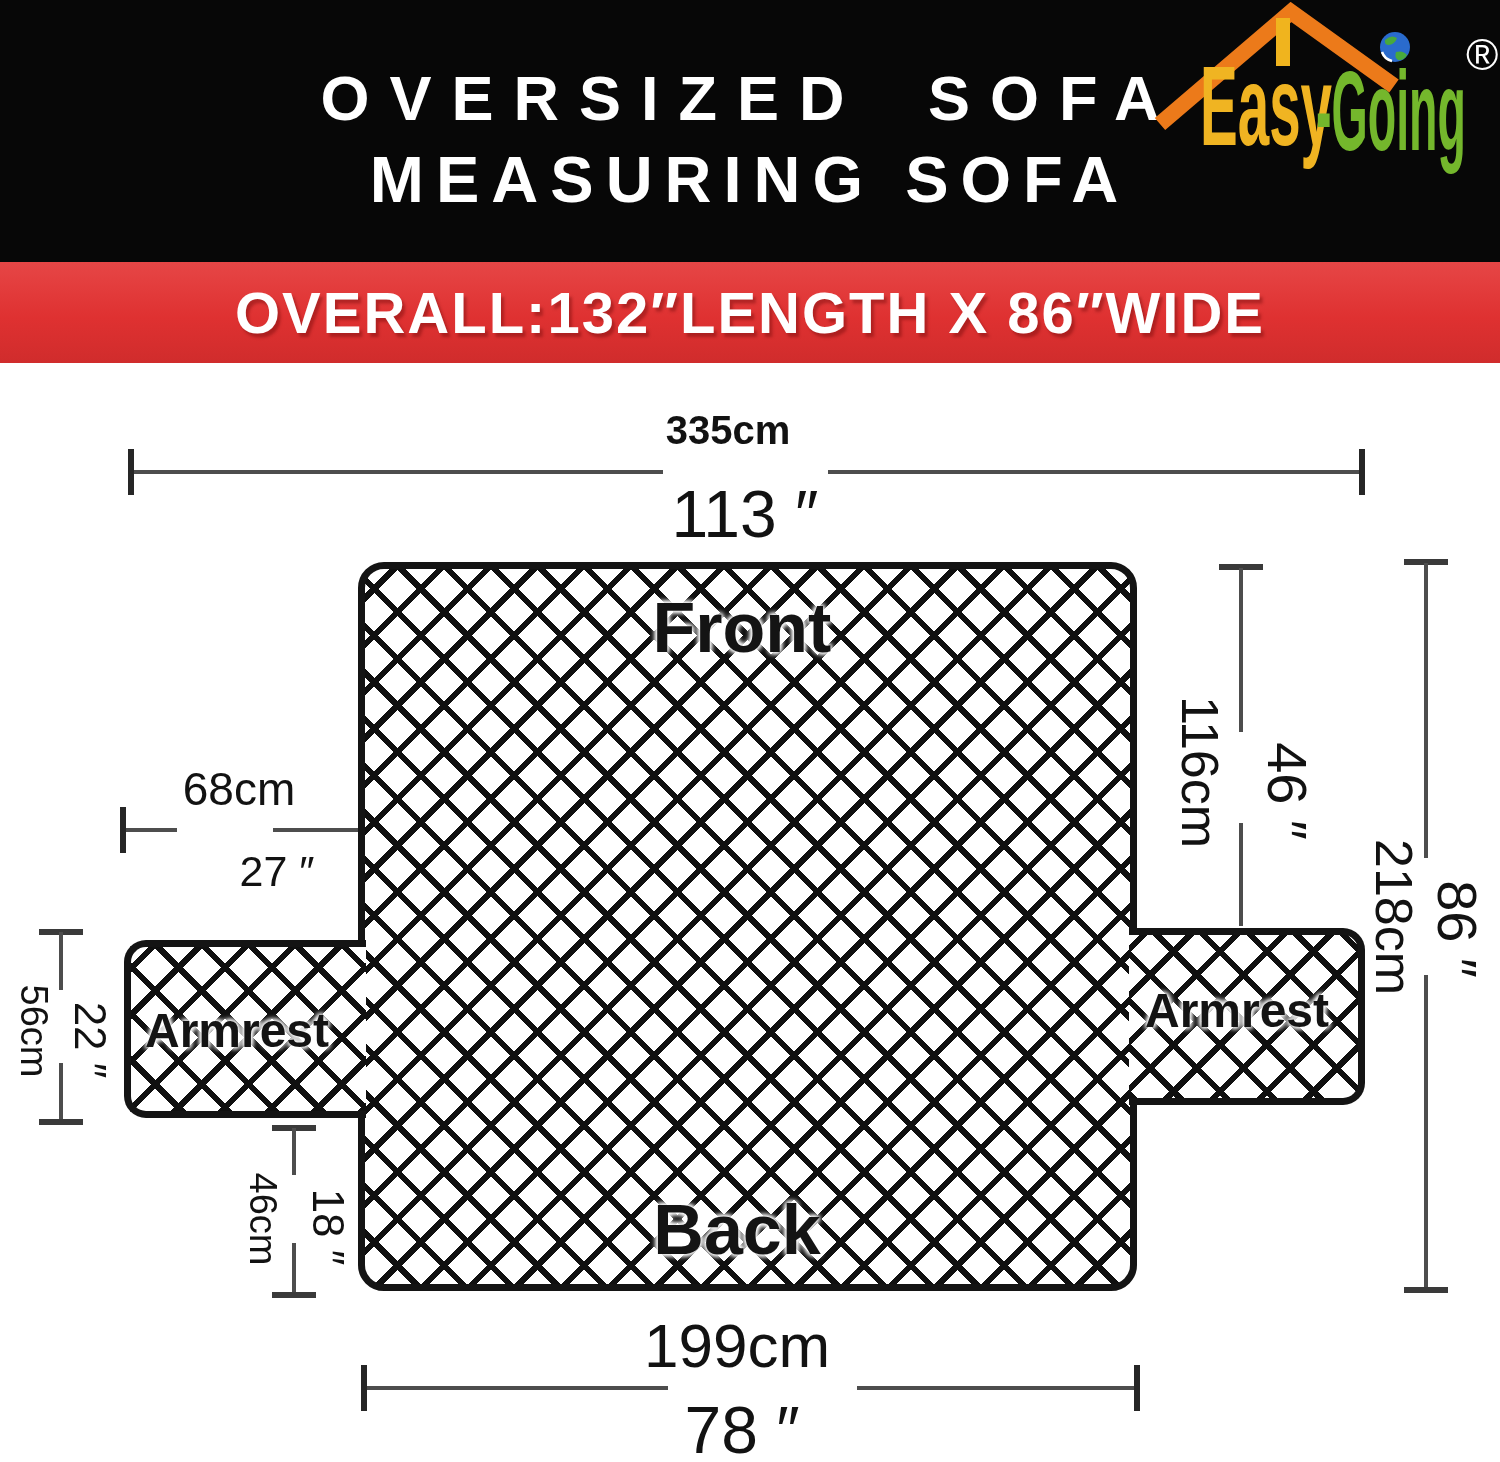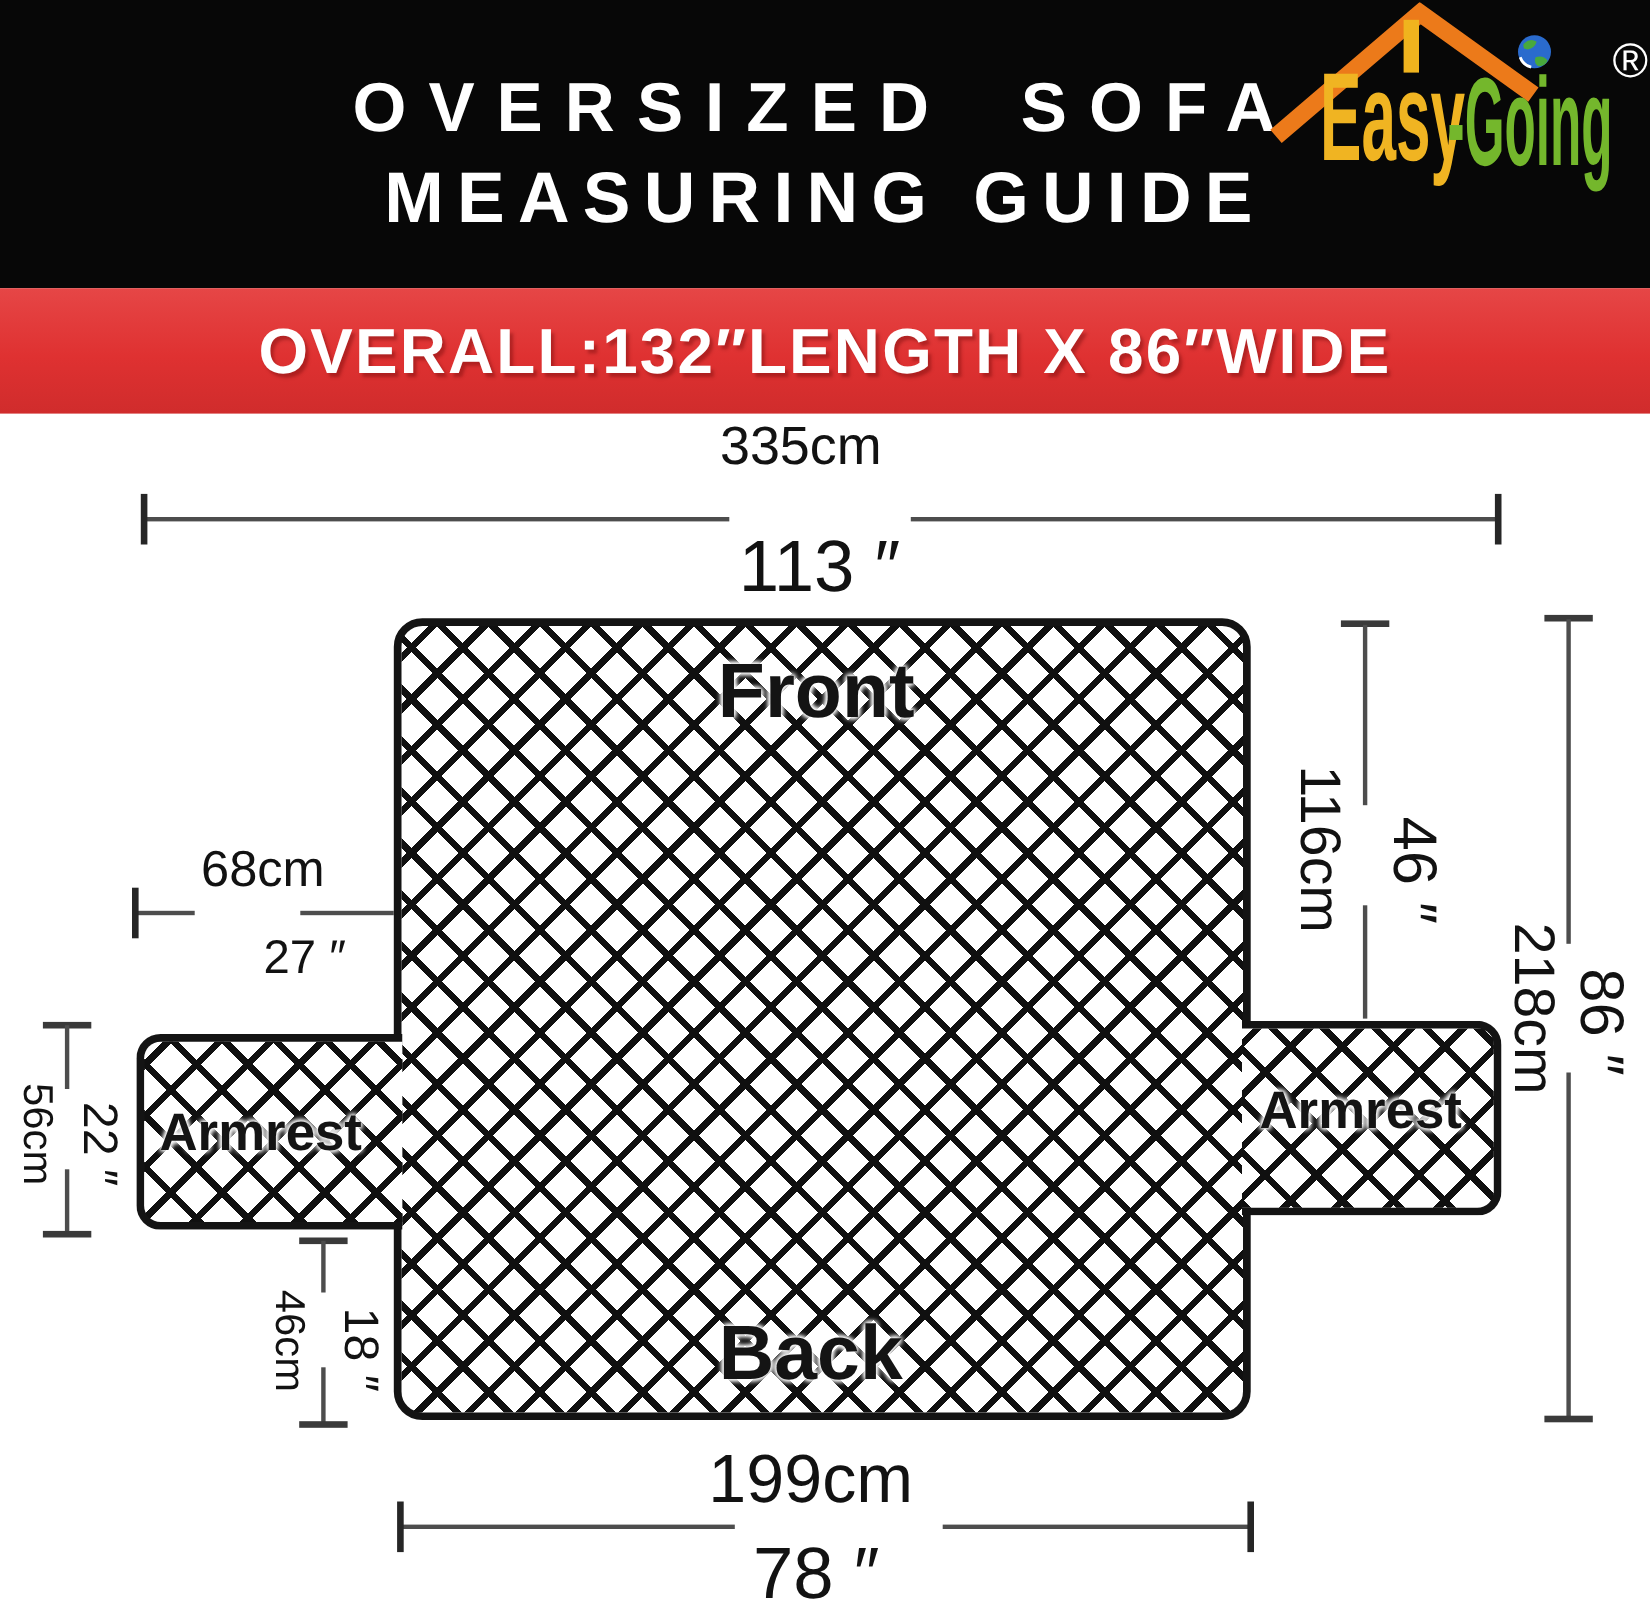--- a/index.html
+++ b/index.html
@@ -7,21 +7,21 @@
     position:relative;width:1500px;height:1462px;overflow:hidden;
     background:#ffffff;font-family:"Liberation Sans",sans-serif;
   }
   
   .header-black{position:absolute;left:0;top:0;width:1500px;height:262px;background:#070707;}
   .title{position:absolute;left:0;top:58px;width:1500px;text-align:center;color:#ffffff;font-weight:bold;}
   .title .l1{font-size:63px;letter-spacing:20px;word-spacing:26px;line-height:80px;white-space:nowrap;}
   .title .l2{font-size:65px;letter-spacing:12px;line-height:84px;white-space:nowrap;}
   .logo{position:absolute;left:1148px;top:2px;width:350px;height:182px;}
   .banner{
-    position:absolute;left:0;top:262px;width:1500px;height:114px;
+    position:absolute;left:0;top:262px;width:1500px;height:101px;
     background:linear-gradient(#e64646,#df3131 55%,#d02c2c);
     display:flex;align-items:center;justify-content:center;
   }
   .banner span{
     color:#ffffff;font-weight:bold;font-size:58px;letter-spacing:2px;white-space:nowrap;
     text-shadow:3px 4px 3px rgba(90,0,0,0.35);
   }
   
   .lattice{
     background-image:
@@ -57,21 +57,21 @@
   .rot{transform:translate(-50%,-50%) rotate(90deg);}
 </style>
 </head>
 <body>
 
 <div id="canvas">
 
   <div class="header-black">
     <div class="title">
       <div class="l1">OVERSIZED SOFA</div>
-      <div class="l2">MEASURING GUIDE</div>
+      <div class="l2">MEASURING SOFA</div>
     </div>
     <svg class="logo" viewBox="0 0 350 182">
       <polyline points="12,122 143,10 246,84" fill="none" stroke="#ec7a1a" stroke-width="16"></polyline>
       <rect x="128" y="16" width="14" height="48" fill="#f0b41e"></rect>
       <text x="52" y="143" font-size="114" font-weight="bold" fill="#f0b422" textLength="132" lengthAdjust="spacingAndGlyphs" font-family="Liberation Sans, sans-serif">Easy</text>
       <text x="168" y="148" font-size="114" font-weight="bold" fill="#74b72c" textLength="150" lengthAdjust="spacingAndGlyphs" font-family="Liberation Sans, sans-serif">-Going</text>
       <g>
         <circle cx="247" cy="45" r="15" fill="#2a6bcd"></circle>
         <path d="M237,38 q6,-6 12,-2 q-2,6 -8,7 q-5,0 -4,-5 Z" fill="#48a93c"></path>
         <path d="M248,50 q7,-2 11,3 q-3,6 -9,5 q-4,-3 -2,-8 Z" fill="#48a93c"></path>
@@ -87,21 +87,21 @@
 
   <div class="sofa-body lattice"></div>
   <div class="arm-left lattice"></div>
   <div class="arm-right lattice"></div>
 
   <div class="part-label" style="left:742px;top:628px;font-size:70px;">Front</div>
   <div class="part-label" style="left:737px;top:1230px;font-size:70px;">Back</div>
   <div class="part-label" style="left:237px;top:1030px;font-size:48px;">Armrest</div>
   <div class="part-label" style="left:1237px;top:1010px;font-size:48px;">Armrest</div>
 
-  <div class="dim-text" style="left:728px;top:406px;font-size:49px;">335cm</div>
+  <div class="dim-text" style="left:728px;top:430px;font-size:40px;font-weight:bold;">335cm</div>
   <div class="dh" style="left:131px;top:470px;width:532px;"></div>
   <div class="dh" style="left:828px;top:470px;width:534px;"></div>
   <div class="tkv" style="left:128px;top:449px;"></div>
   <div class="tkv" style="left:1359px;top:449px;"></div>
   <div class="dim-text" style="left:745px;top:514px;font-size:66px;">113 ″</div>
 
   <div class="dim-text" style="left:239px;top:789px;font-size:46px;text-align:right;">68cm</div>
   <div class="dh" style="left:123px;top:828px;width:54px;"></div>
   <div class="dh" style="left:273px;top:828px;width:85px;"></div>
   <div class="tkv" style="left:120px;top:807px;"></div>

